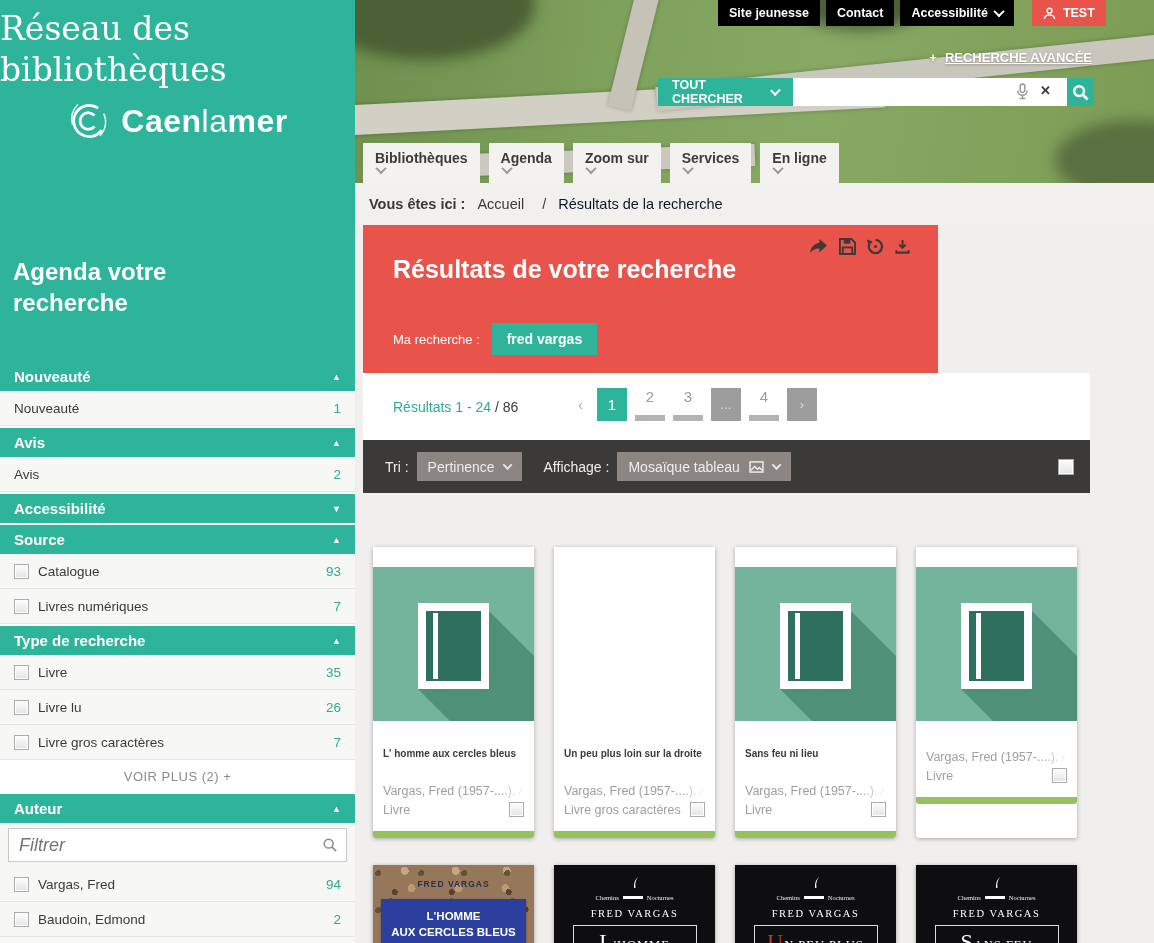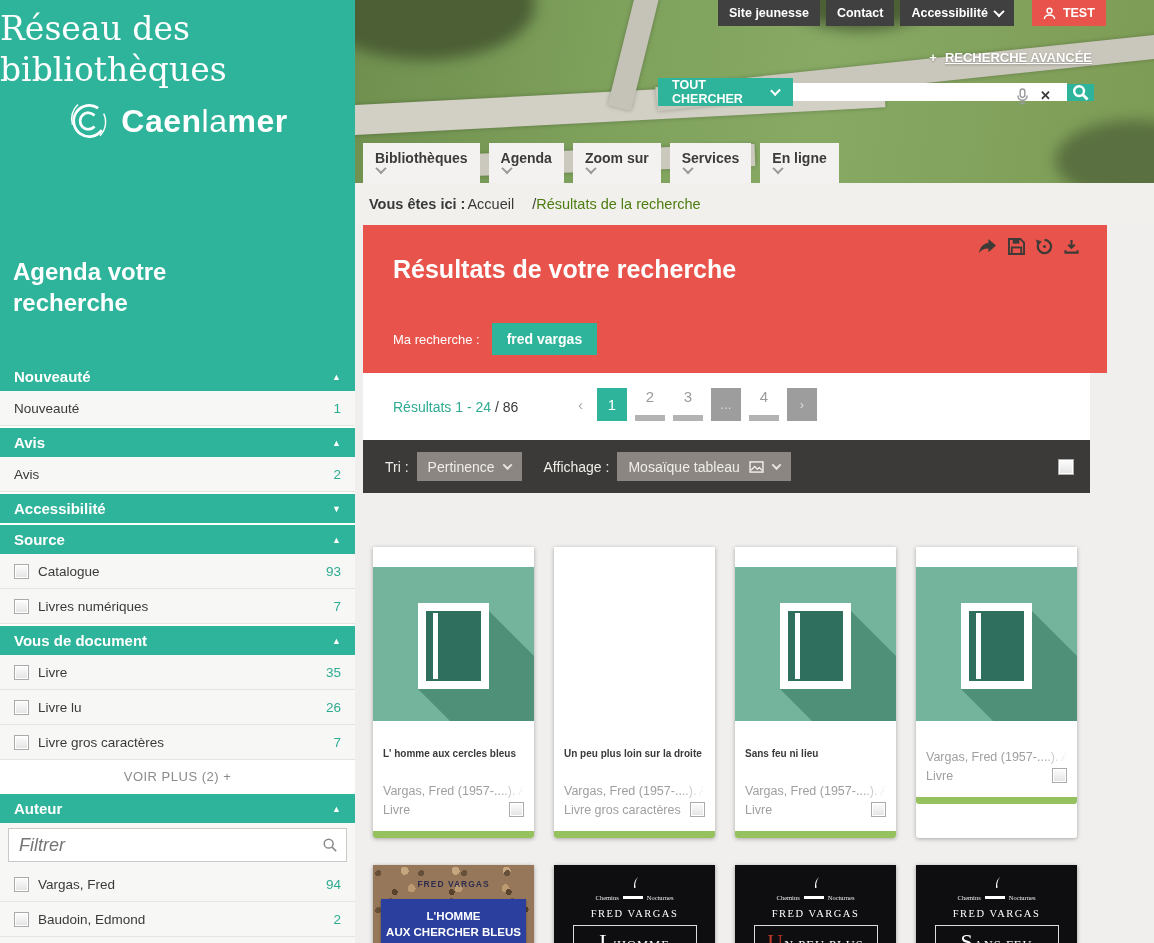--- a/index.html
+++ b/index.html
@@ -12,30 +12,30 @@
   .p1{left:-30px;top:92px;width:560px;height:30px;transform:rotate(-3deg);}
   .p2{left:300px;top:58px;width:560px;height:24px;transform:rotate(-6deg);background:#c9c6bc;}
   .p3{left:268px;top:-20px;width:24px;height:130px;transform:rotate(14deg);background:#c5c2b8;}
   .p4{left:60px;top:150px;width:340px;height:22px;transform:rotate(-2deg);background:#cbc8be;}
   .trees{position:absolute;border-radius:50%;background:#4c5f35;filter:blur(7px);}
   .t1{left:-40px;top:-50px;width:220px;height:110px;}
   .t2{left:430px;top:-40px;width:150px;height:70px;}
   .t3{left:700px;top:120px;width:160px;height:80px;background:#5a7040;}
   
   .topbar{position:absolute;left:718px;top:0;display:flex;gap:6px;}
-  .tb-btn{height:26px;background:#404040;color:#fff;font-size:12.5px;font-weight:bold;
+  .tb-btn{height:26px;background:#000000;color:#fff;font-size:12.5px;font-weight:bold;
           display:flex;align-items:center;gap:7px;padding:0 11px;cursor:pointer;}
   .tb-test{background:#e8544b;margin-left:12px;}
   .chev{display:inline-block;width:6px;height:6px;border-right:2.5px solid currentColor;
         border-bottom:2.5px solid currentColor;transform:rotate(45deg) translate(-1px,-1px);}
   
   .advanced{position:absolute;top:50px;right:62px;color:#fff;font-size:13px;font-weight:bold;
             display:flex;align-items:center;gap:8px;cursor:pointer;text-shadow:0 1px 2px rgba(0,0,0,.3);}
   .advanced u{text-decoration:underline;}
-  .searchrow{position:absolute;left:658px;top:78px;display:flex;height:28px;align-items:center;}
+  .searchrow{position:absolute;left:658px;top:78px;display:flex;height:28px;}
   .scope-btn{background:#2eb49a;color:#fff;font-size:12.5px;font-weight:bold;display:flex;
              align-items:center;gap:10px;padding:0 14px;width:107px;cursor:pointer;}
   .search-field{position:relative;width:274px;background:#fff;}
   .search-field input{width:100%;height:100%;border:0;outline:none;box-sizing:border-box;
                       padding:0 60px 0 8px;font-size:13px;font-family:inherit;}
   .mic{position:absolute;right:38px;top:5px;cursor:pointer;}
   .clear-x{position:absolute;right:16px;top:6px;font-size:13px;font-weight:bold;color:#3a3a3a;cursor:pointer;line-height:1;}
   .search-go{width:27px;background:#2eb49a;display:flex;align-items:center;justify-content:center;cursor:pointer;}
   
   .tabs{position:absolute;left:363px;top:143px;display:flex;gap:9px;height:40px;}
@@ -65,25 +65,25 @@
   .facet-more{height:32px;background:#ffffff;display:flex;align-items:center;justify-content:center;
               color:#8b8b89;font-size:13px;letter-spacing:.5px;cursor:pointer;}
   .facet-filter{background:#f7f7f5;padding:5px 8px 5px 8px;}
   .facet-filter .fwrap{position:relative;background:#fff;border:1px solid #c9c9c7;height:32px;}
   .facet-filter input{width:100%;height:100%;border:0;outline:none;box-sizing:border-box;
                       padding:0 30px 0 10px;font-size:18px;font-style:italic;font-family:inherit;}
   .facet-filter svg{position:absolute;right:8px;top:8px;}
   
   .crumbbar{position:absolute;left:355px;top:183px;width:799px;height:42px;background:#f1f0ec;
             display:flex;align-items:center;padding-left:14px;box-sizing:border-box;font-size:14.5px;}
-  .crumbbar .pre{font-weight:bold;margin-right:2px;}
+  .crumbbar .pre{font-weight:bold;margin-right:12px;}
   .crumbbar .home{margin-right:18px;cursor:pointer;}
-  .crumbbar .cur{color:#4d7c0f;margin-left:0;}
-  
-  .redpanel{position:absolute;left:363px;top:225px;width:744px;height:148px;background:#e8544b;color:#fff;}
+  .crumbbar .cur{color:#0f172a;margin-left:12px;}
+  
+  .redpanel{position:absolute;left:363px;top:225px;width:575px;height:148px;background:#e8544b;color:#fff;}
   .redpanel h1{margin:0;position:absolute;left:30px;top:30px;font-size:25px;}
   .action-icons{position:absolute;right:28px;top:13px;display:flex;gap:11px;align-items:center;}
   .action-icons span{cursor:pointer;display:inline-flex;}
   .mysearch{position:absolute;left:30px;top:98px;display:flex;align-items:center;font-size:13px;}
   .chip{background:#2eb49a;font-weight:bold;font-size:14px;padding:8px 15px;margin-left:12px;cursor:pointer;}
   
   .pagerow{position:absolute;left:363px;top:373px;width:727px;height:67px;background:#fff;}
   .range{position:absolute;left:30px;top:26px;font-size:14px;}
   .range .teal{color:#2eab92;}
   .pages{position:absolute;left:215px;top:15px;display:flex;gap:8px;align-items:flex-start;height:38px;}
@@ -262,21 +262,21 @@
         <span class="lbl">Catalogue</span>
         <span class="cnt">93</span>
       </div>
       <div class="facet-item">
         <span class="cb"></span>
         <span class="lbl">Livres numériques</span>
         <span class="cnt">7</span>
       </div>
       <div class="facet-gap"></div>
       <div class="facet-header">
-        <span>Vous de document</span>
+        <span>Type de recherche</span>
         <span class="arr">▲</span>
       </div>
       <div class="facet-item">
         <span class="cb"></span>
         <span class="lbl">Livre</span>
         <span class="cnt">35</span>
       </div>
       <div class="facet-item">
         <span class="cb"></span>
         <span class="lbl">Livre lu</span>
@@ -456,21 +456,21 @@
         </div>
         <div class="greenbar"></div>
       </article>
     </div>
 
   <div class="covers">
       <div class="cover pebble">
         <div class="pauthor">FRED VARGAS</div>
         <div class="blue-box">
           <div>L'HOMME</div>
-          <div>AUX CHERCHER BLEUS</div>
+          <div>AUX CERCLES BLEUS</div>
         </div>
       </div>
       <div class="cover black"><svg viewBox="0 0 10 16" width="8" height="13">
           <path d="M5 15 C5 9 6 4 9 1 C6 3 3 8 4 15 Z" fill="#fff"></path>
           <line x1="5" y1="15" x2="5" y2="11.5" stroke="#fff" stroke-width="1"></line>
         </svg><div class="imprint">
           <span>Chemins</span>
           <span class="line"></span>
           <span>Nocturnes</span>
         </div><div class="bauthor">FRED VARGAS</div><div class="title-box">

